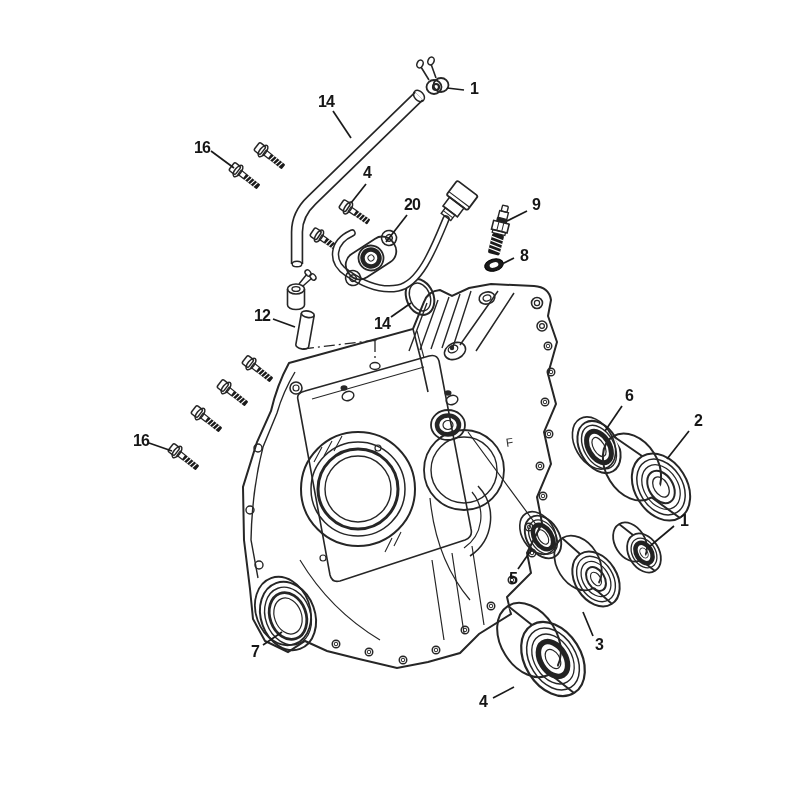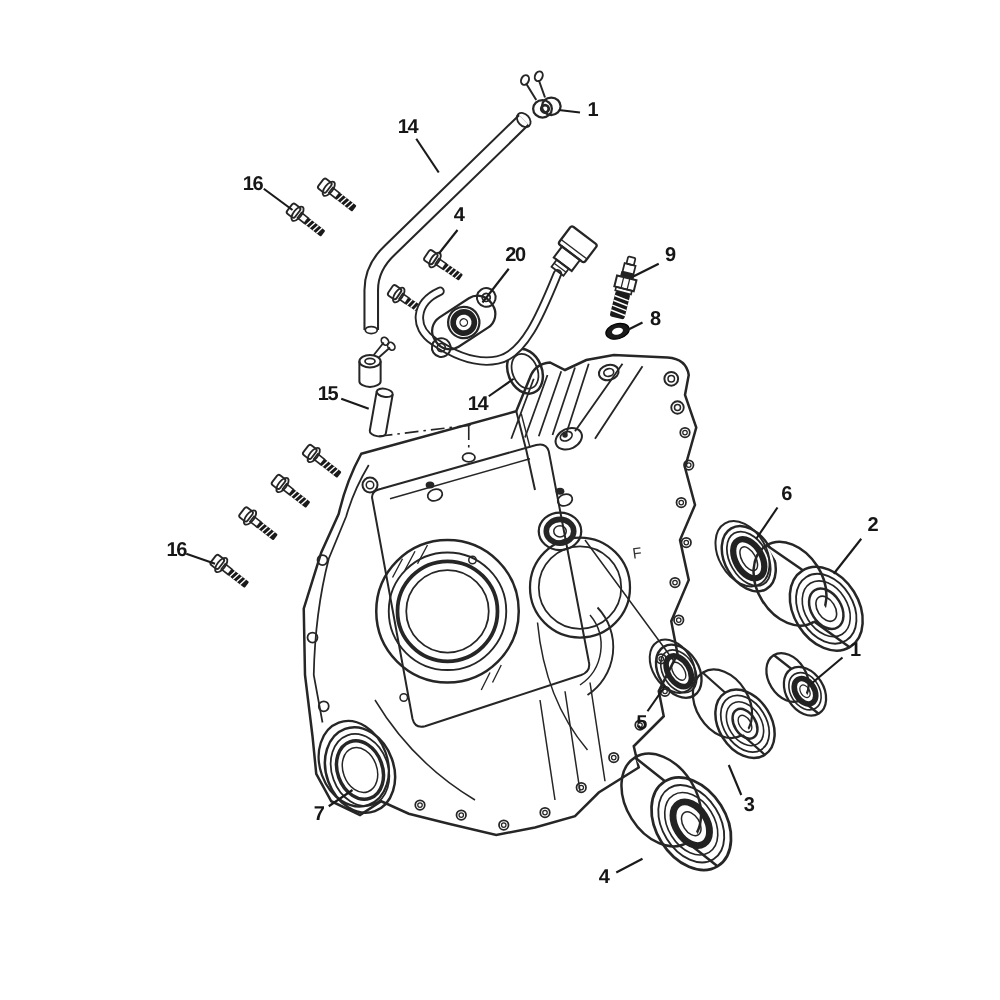--- a/index.html
+++ b/index.html
@@ -360,16 +360,16 @@
   <span class="callout" style="left:513px;top:579px">5</span>
   <span class="callout" style="left:629px;top:396px">6</span>
   <span class="callout" style="left:255px;top:652px">7</span>
   <span class="callout" style="left:524px;top:256px">8</span>
   <span class="callout" style="left:536px;top:205px">9</span>
   <span class="callout" style="left:382px;top:324px">14</span>
   <span class="callout" style="left:412px;top:205px">20</span>
   <span class="callout" style="left:367px;top:173px">4</span>
   <span class="callout" style="left:474px;top:89px">1</span>
   <span class="callout" style="left:326px;top:102px">14</span>
-  <span class="callout" style="left:262px;top:316px">15</span>
+  <span class="callout" style="left:262px;top:316px">12</span>
   <span class="callout" style="left:202px;top:148px">16</span>
   <span class="callout" style="left:141px;top:441px">16</span>
 </div>
 
 </body></html>

